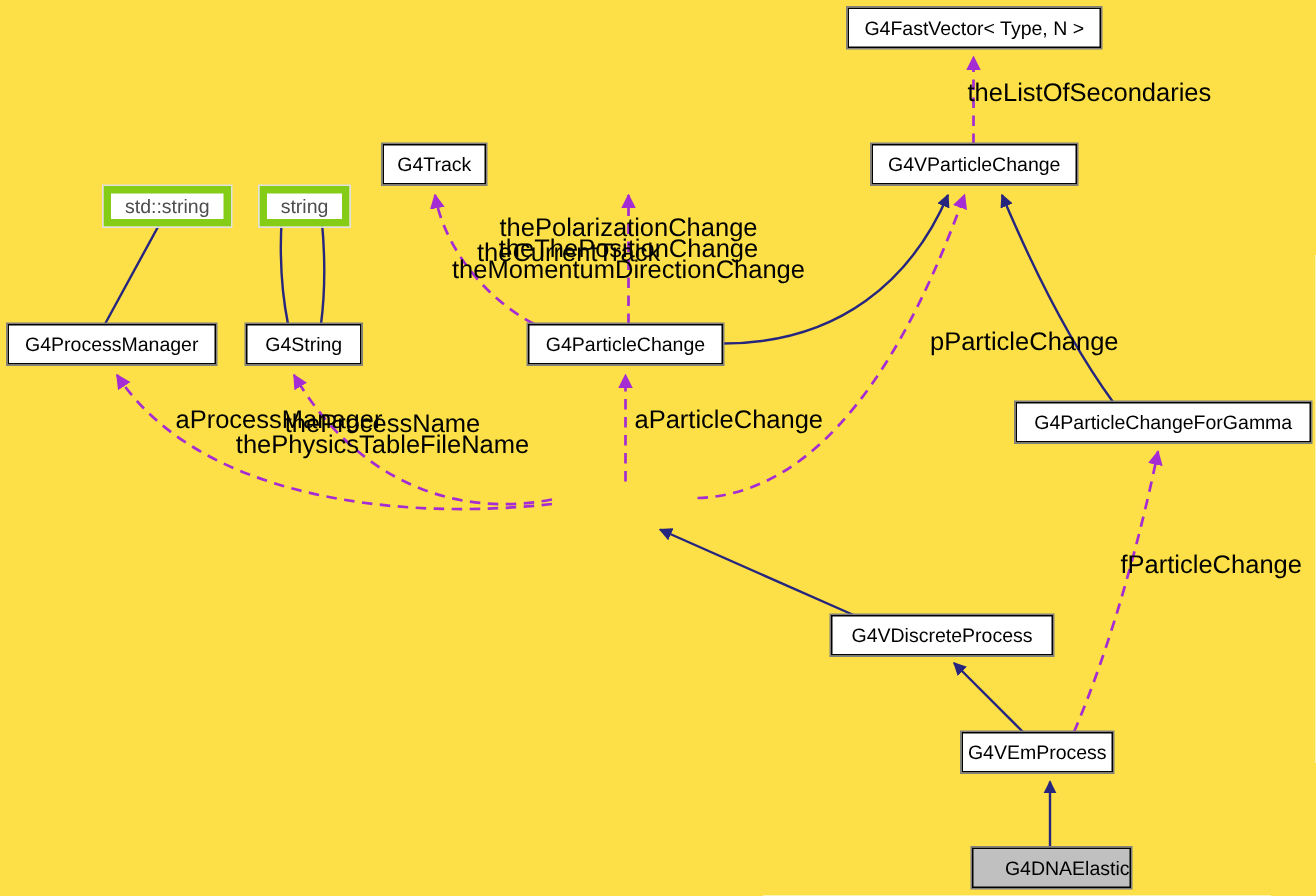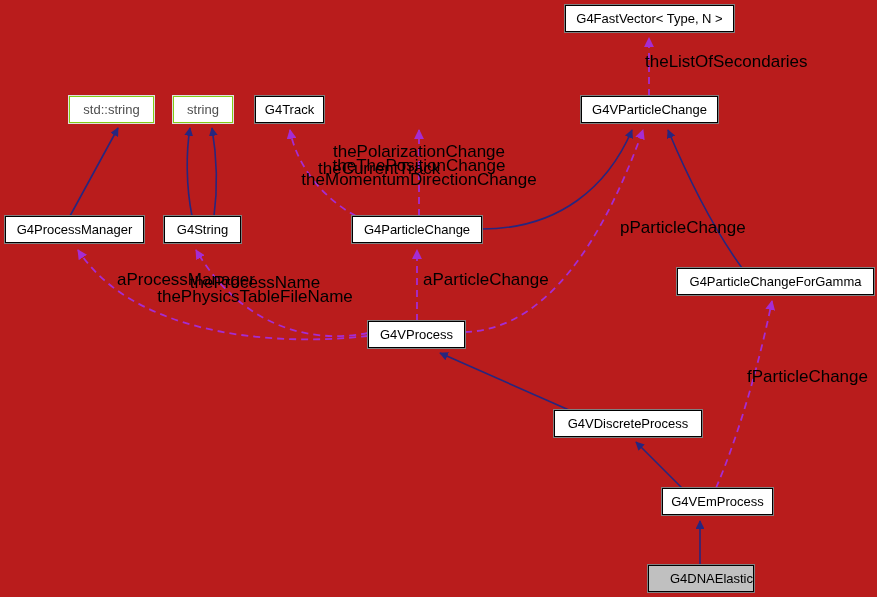--- a/index.html
+++ b/index.html
@@ -7,21 +7,21 @@
     padding: 0;
     background: #ffffff;
   }
   body {
     font-family: "Liberation Sans", sans-serif;
   }
   #diagram {
     position: relative;
     width: 877px;
     height: 597px;
-    background: #b91c1c;
+    background: #fde047;
     overflow: hidden;
   }
   #edge-layer {
     position: absolute;
     left: 0;
     top: 0;
     width: 877px;
     height: 597px;
   }
   .node {
@@ -32,23 +32,24 @@
     justify-content: center;
     background: #ffffff;
     border: 1px solid #000000;
     outline: 1px solid #808080;
     font-size: 13px;
     color: #000000;
     white-space: nowrap;
     line-height: 1;
   }
   .node.external {
-    border: 1px solid #84cc16;
+    border: 5px solid #84cc16;
     outline: 1px solid #e0e0e0;
     color: #4d4d4d;
+    margin-top: 28px;
   }
   .node.highlight {
     background: #c0c0c0;
     justify-content: flex-end;
   }
   .edge-label {
     position: absolute;
     font-size: 17px;
     color: #000000;
     white-space: pre;
@@ -124,29 +125,26 @@
   </div>
 
   <div class="node" style="left:352px; top:216px; width:130px; height:27px;">
     <span>G4ParticleChange</span>
   </div>
 
   <div class="node" style="left:677px; top:268px; width:197px; height:27px;">
     <span>G4ParticleChangeForGamma</span>
   </div>
 
-  <div class="node" style="left:368px; top:321px; width:97px; height:27px;">
-    <span>G4VProcess</span>
-  </div>
 
   <div class="node" style="left:530px; top:410px; width:148px; height:27px;margin-left:24px;">
     <span>G4VDiscreteProcess</span>
   </div>
 
-  <div class="node" style="left:641px; top:488px; width:111px; height:27px;margin-left:21px;">
+  <div class="node" style="left:641px; top:488px; width:101px; height:27px;">
     <span>G4VEmProcess</span>
   </div>
 
   <div class="node highlight" style="left:648px; top:565px; width:106px; height:27px;">
     <span>G4DNAElastic</span>
   </div>
 
   <div class="edge-label" style="left:645px; top:55px;">theListOfSecondaries</div>
 
   <div class="edge-label" style="left:318px; top:162px;">theCurrentTrack</div>

